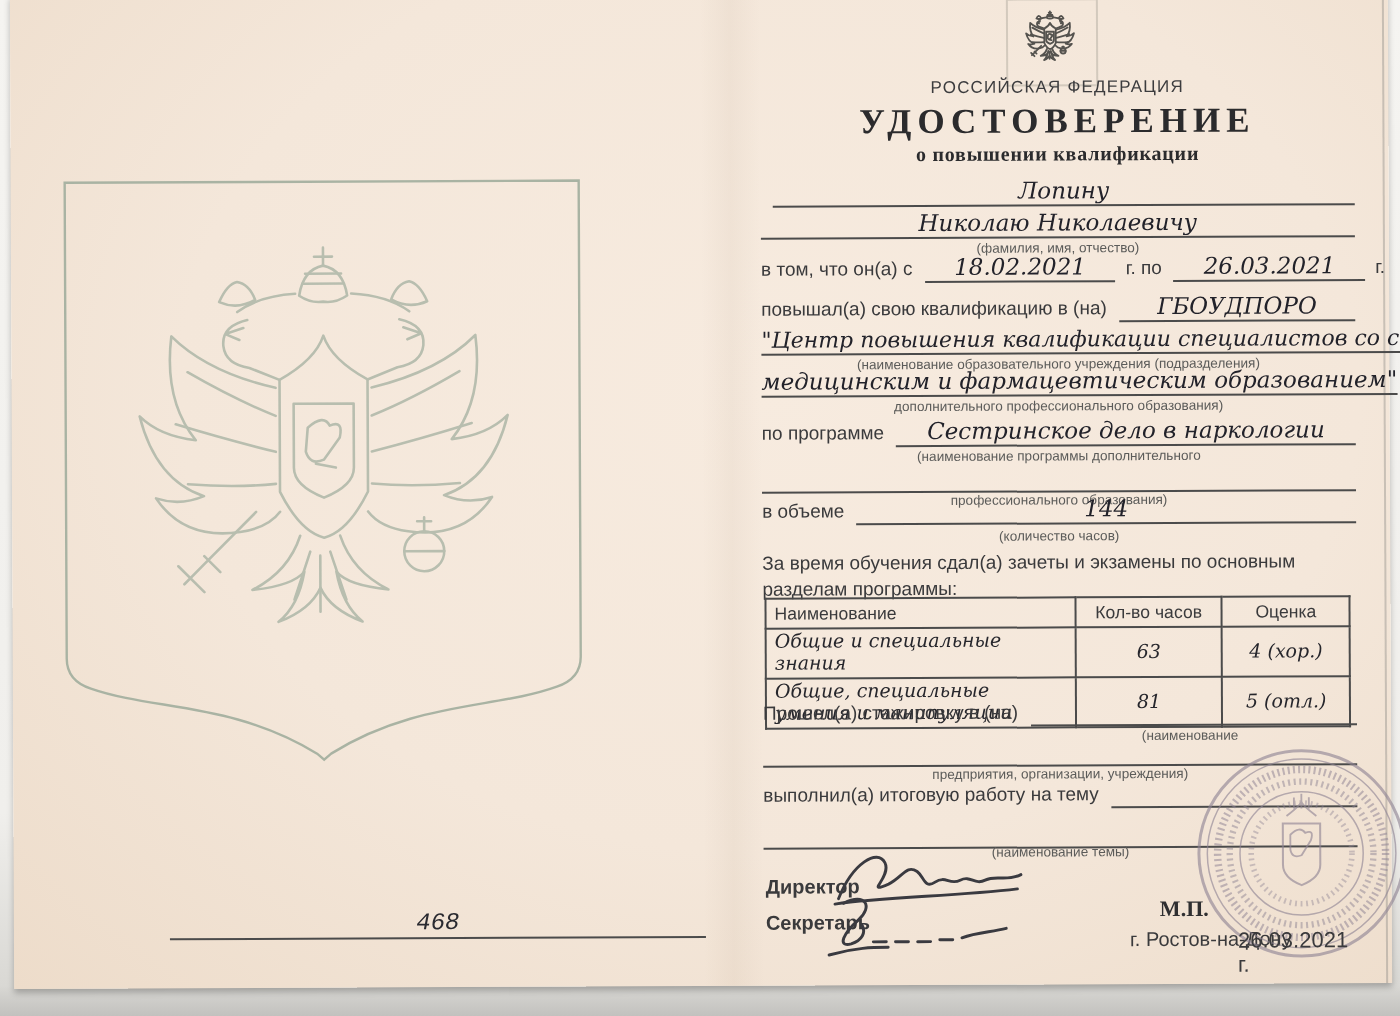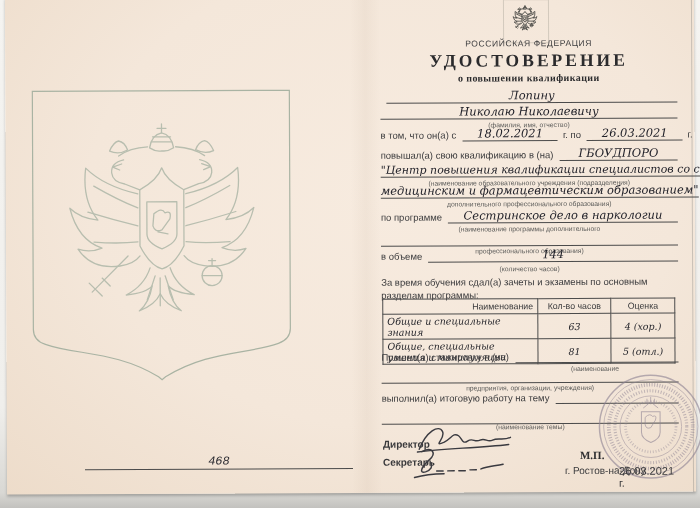--- a/index.html
+++ b/index.html
@@ -44,21 +44,21 @@
     font-family:"DejaVu Serif",serif;font-style:italic;font-size:11.5px;color:#22222a;
     line-height:13px;white-space:nowrap;margin-left:6px;}
   .fill.noval{height:13px;}
   .cap{position:absolute;left:0;width:100%;text-align:center;font-size:6.8px;color:#5c5c5a;}
   .para{position:absolute;left:3px;right:6px;font-size:9.5px;color:#3a3a3c;line-height:1.35;}
 
   
   table.marks{position:absolute;left:4px;top:303px;width:293px;border-collapse:collapse;
     font-size:8.8px;color:#3a3a3c;}
   table.marks th,table.marks td{border:1px solid #4b4b4b;padding:1px 4px;}
-  table.marks th{font-weight:normal;text-align:right;height:12px;}
+  table.marks th{font-weight:normal;text-align:left;height:12px;}
   table.marks th.c,table.marks td.c{text-align:center;}
   table.marks td{font-family:"DejaVu Serif",serif;font-style:italic;font-size:9.5px;color:#26262c;border-radius:12px;}
 
   .sig-label{position:absolute;font-size:10px;font-weight:bold;color:#3a3a3c;}
   .mp{position:absolute;font-family:"Liberation Serif",serif;font-weight:bold;font-size:11px;color:#2f2f31;}
   .city{position:absolute;font-size:10px;color:#3a3a3c;margin-left:38px;}
   .issue-date{position:absolute;font-size:11px;color:#3a3a3c;z-index:5;}
   .sig{position:absolute;z-index:4;}
   .stamp{position:absolute;left:216px;top:376px;width:112px;height:112px;opacity:0.62;z-index:3;}
 </style>

